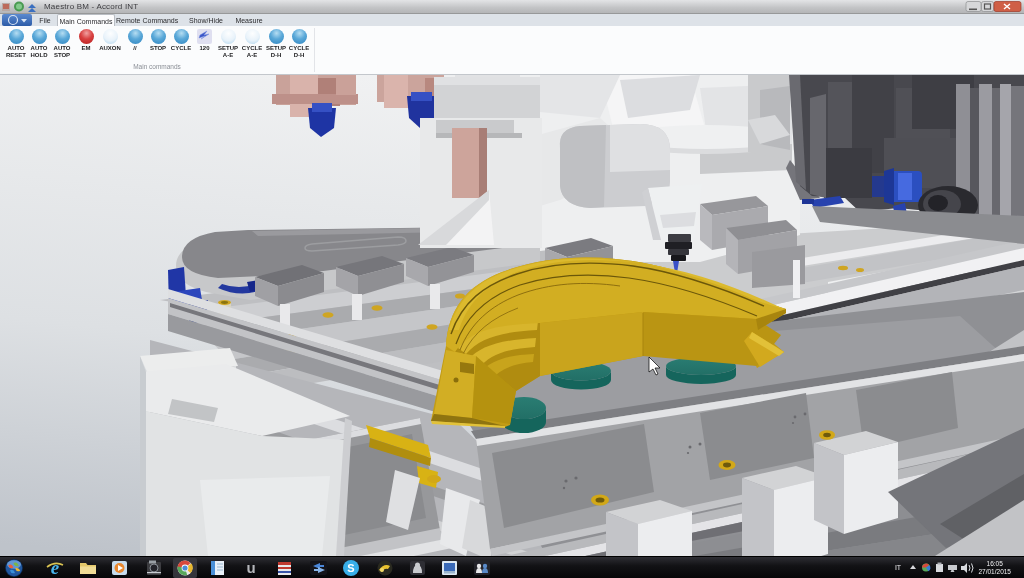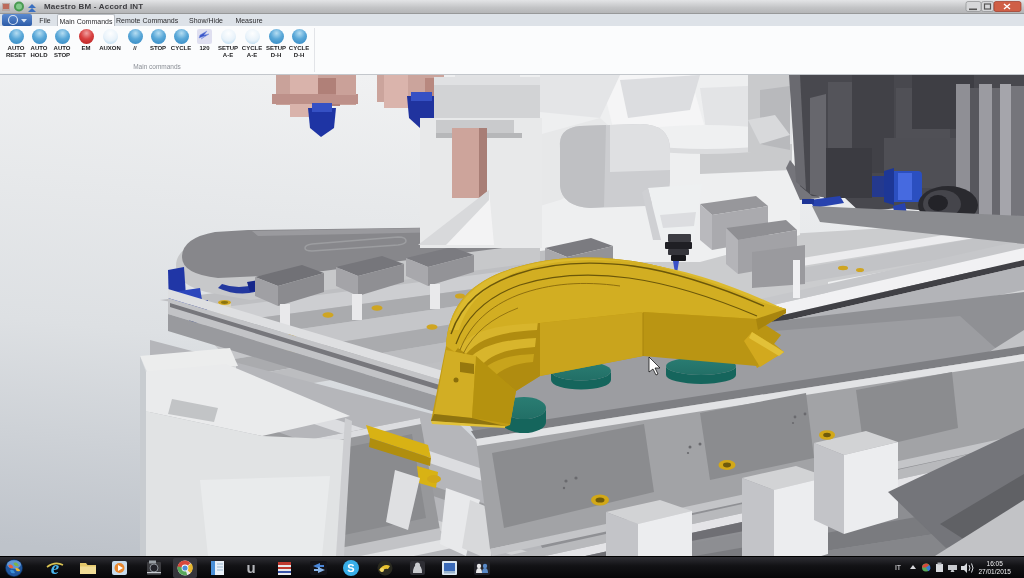--- a/index.html
+++ b/index.html
@@ -1,21 +1,21 @@
 <!DOCTYPE html>
 <html><head>
 <meta charset="utf-8">
 <style>
   html,body{margin:0;padding:0;}
   body{width:1024px;height:578px;overflow:hidden;font-family:"Liberation Sans",sans-serif;position:relative;background:#fff;}
   #stage{position:absolute;left:0;top:0;width:1024px;height:578px;}
   .abs{position:absolute;}
   
   #titlebar{left:0;top:0;width:1024px;height:13px;background:linear-gradient(#e3e4e6,#c2c3c5 60%,#b4b5b7);border-bottom:1px solid #979899;}
-  #title-text{left:44px;top:2px;font-size:8px;color:#3c3c40;letter-spacing:0.2px;font-weight:bold;}
+  #title-text{left:44px;top:2px;font-size:8px;color:#3c3c40;letter-spacing:0.2px;}
   #tabrow{left:0;top:14px;width:1024px;height:12px;background:#dde2e8;}
   .tab{position:absolute;top:0;height:12px;font-size:7px;color:#2b2b2e;text-align:center;line-height:13px;white-space:nowrap;}
   .tab.active{background:#fdfdfe;border:1px solid #b9bdc3;border-bottom:none;border-radius:2px 2px 0 0;}
   #appbtn{left:2px;top:0px;width:30px;height:12px;background:linear-gradient(#5b8ad0,#2d5ca8);border-radius:2px;}
   #ribbon{left:0;top:26px;width:1024px;height:36px;background:#fbfcfd;}
   #ribcap{left:0;top:62px;width:1024px;height:12px;background:#fbfcfd;border-bottom:1px solid #c3c7cc;}
   #ribcap .cap{position:absolute;left:0;width:314px;text-align:center;top:1px;font-size:6.5px;color:#8b8f96;}
   #ribcap .sep{position:absolute;left:314px;top:-34px;width:1px;height:44px;background:#e2e4e8;}
   .rbtn{position:absolute;top:29px;width:22px;text-align:center;font-size:6px;line-height:6.5px;color:#1c1c1e;font-weight:bold;}
   .rbtn .ball{display:block;margin:0 auto 1px auto;width:15px;height:15px;border-radius:50%;}

